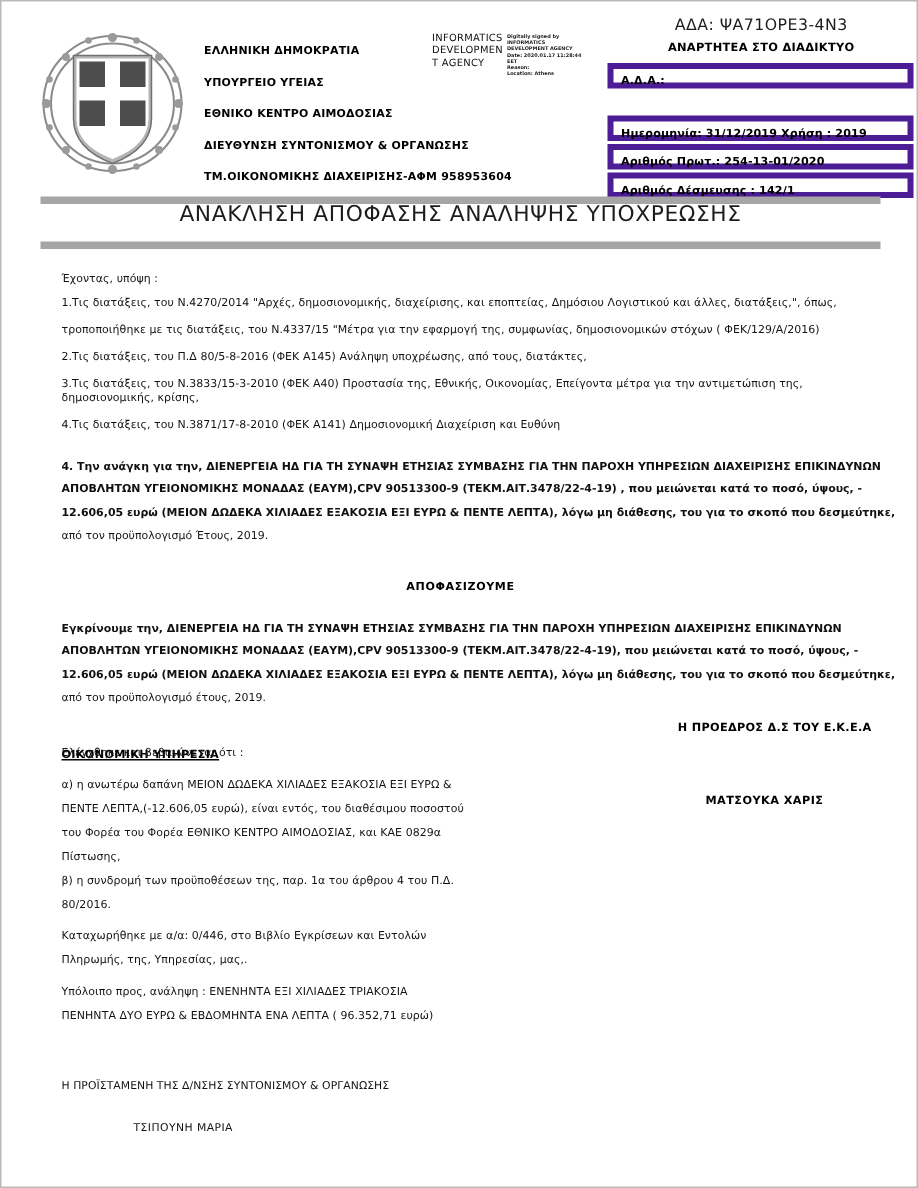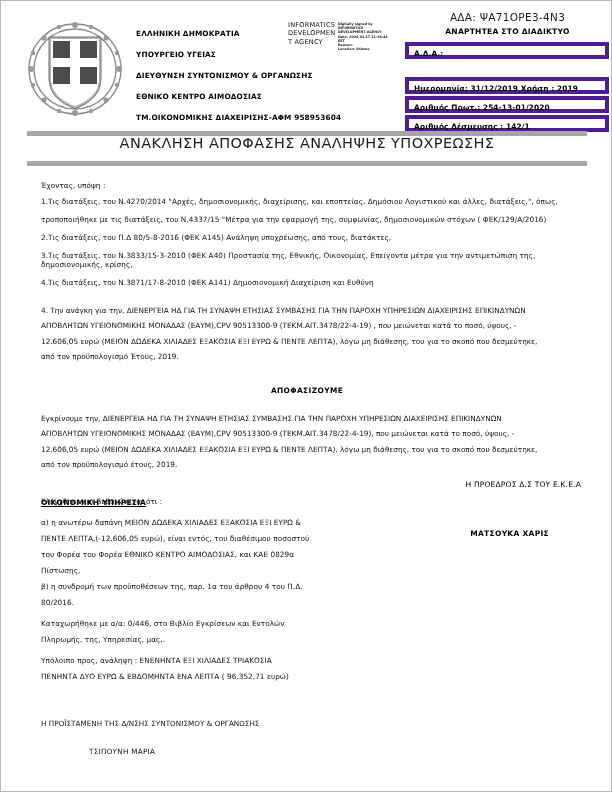--- a/index.html
+++ b/index.html
@@ -147,20 +147,21 @@
     font-size: 7.3px;
     line-height: 15.3px;
     color: #111;
     text-align: justify;
     text-justify: inter-word;
   }
   .para-just > div { white-space: nowrap; }
   .para-just .jline {
     display: block;
     text-align: justify;
+    font-weight: bold;
   }
   .para-just .jline::after {
     content: "";
     display: inline-block;
     width: 100%;
   }
   .center-head {
     position: absolute;
     left: 26px;
     width: 560px;
@@ -176,21 +177,21 @@
     font-size: 7.5px;
     font-weight: bold;
     letter-spacing: 0.2px;
     color: #000;
     white-space: nowrap;
   }
   .sec-head-right {
     position: absolute;
     right: 30px;
     font-size: 7.5px;
-    font-weight: normal;
+    font-weight: bold;
     letter-spacing: 0.2px;
     color: #000;
     white-space: nowrap;
     text-align: right;
   }
   .name-right {
     position: absolute;
     right: 62px;
     font-size: 7.5px;
     font-weight: bold;
@@ -246,22 +247,22 @@
           <rect x="57" y="24" width="17" height="17"></rect>
           <rect x="30" y="50" width="17" height="17"></rect>
           <rect x="57" y="50" width="17" height="17"></rect>
         </g>
       </svg>
     </div>
 
     <div id="org-block">
       <div class="org-line">ΕΛΛΗΝΙΚΗ ΔΗΜΟΚΡΑΤΙΑ</div>
       <div class="org-line">ΥΠΟΥΡΓΕΙΟ ΥΓΕΙΑΣ</div>
+      <div class="org-line">ΕΘΝΙΚΟ ΚΕΝΤΡΟ ΑΙΜΟΔΟΣΙΑΣ</div>
       <div class="org-line">ΔΙΕΥΘΥΝΣΗ ΣΥΝΤΟΝΙΣΜΟΥ &amp; ΟΡΓΑΝΩΣΗΣ</div>
-      <div class="org-line">ΕΘΝΙΚΟ ΚΕΝΤΡΟ ΑΙΜΟΔΟΣΙΑΣ</div>
       <div class="org-line">ΤΜ.ΟΙΚΟΝΟΜΙΚΗΣ ΔΙΑΧΕΙΡΙΣΗΣ-ΑΦΜ 958953604</div>
     </div>
 
     <div id="idika-block">
       <div class="idika-line">INFORMATICS</div>
       <div class="idika-line">DEVELOPMEN</div>
       <div class="idika-line">T AGENCY</div>
     </div>
 
     <div id="sig-block">

